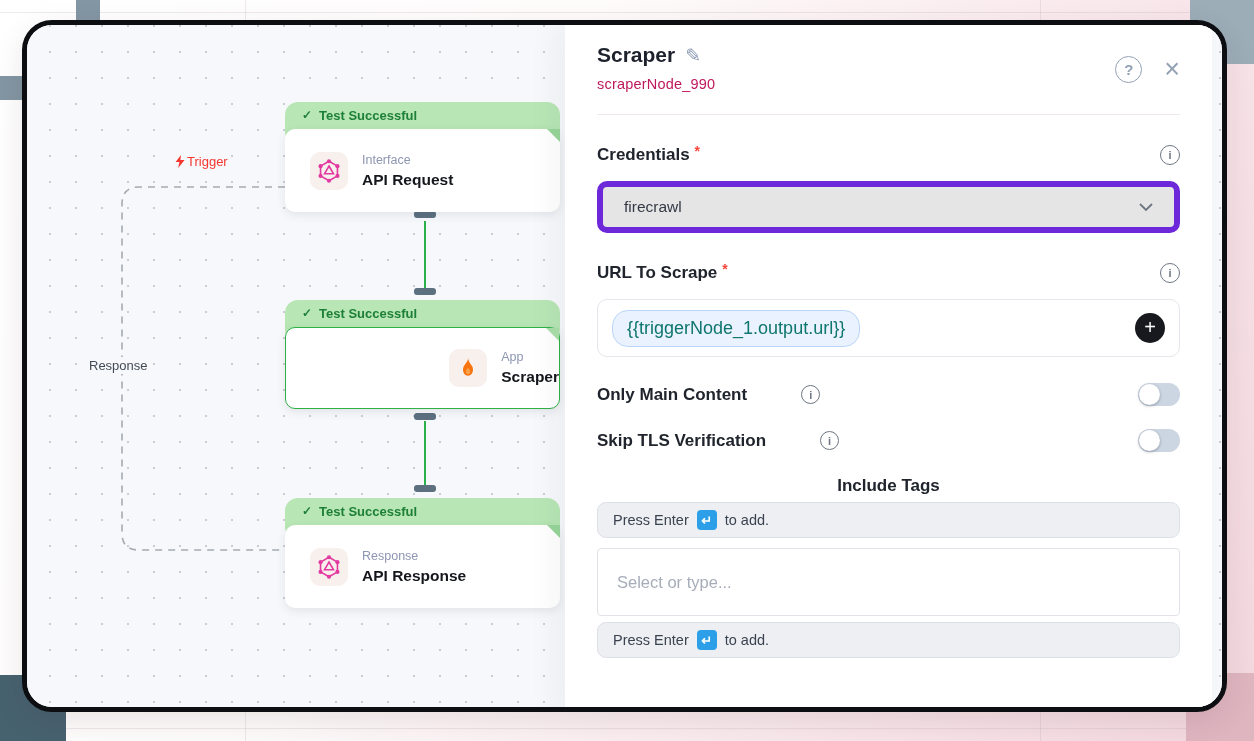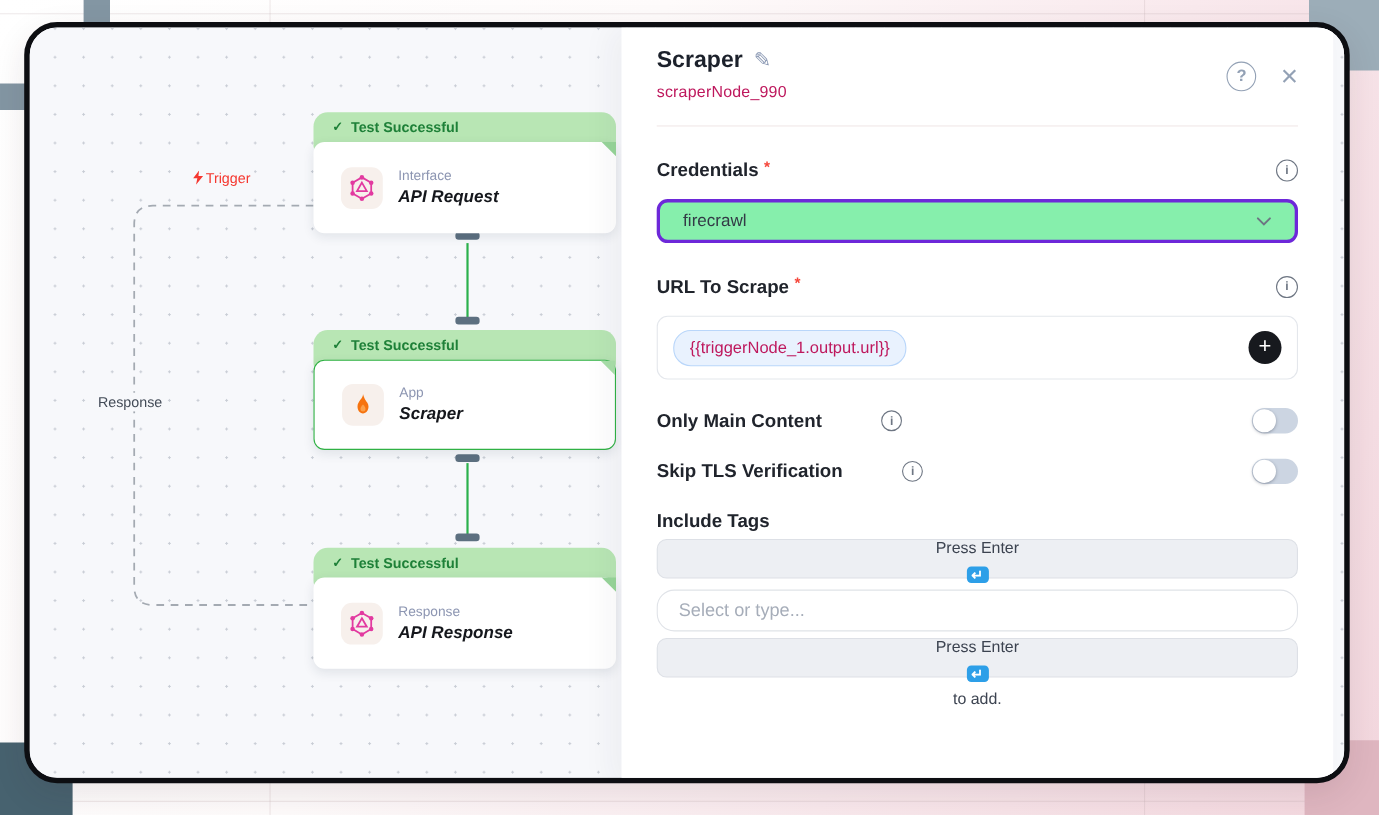--- a/index.html
+++ b/index.html
@@ -49,28 +49,28 @@
     height:40px; margin-bottom:-13px; border-radius:13px 13px 10px 10px;
     background:#b8e6b4; color:#1e8038; font-size:13px; font-weight:600;
     display:flex; align-items:flex-start; padding:6px 0 0 17px; gap:7px;
   }
   .node-banner .check { font-size:12px; font-weight:700; }
   .node-card {
     position:relative; background:#ffffff; border-radius:10px; height:83px;
     display:flex; align-items:center; padding-left:25px; gap:14px;
     box-shadow:0 3px 10px rgba(30,45,70,.10);
   }
-  .node-2 .node-card { border:1.5px solid #2fb144; height:82px; }
+  .node-2 .node-card { border:1.5px solid #2fb144; height:82px;justify-content:flex-end; }
   .fold { position:absolute; top:0; right:0; width:0; height:0;
     border-top:13px solid #97d599; border-left:13px solid rgba(0,0,0,0); }
   .node-2 .fold { border-top-color:#a9dfa9; }
   .icon-box { width:38px; height:38px; border-radius:10px; background:#f7f0ec;
     display:flex; align-items:center; justify-content:center; flex:0 0 auto; }
   .node-kind { font-size:12.5px; color:#8d96b2; margin-bottom:4px; }
-  .node-name { font-size:15.5px; font-weight:700; color:#15171c;font-style:italic; }
+  .node-name { font-size:15.5px; font-weight:700; color:#15171c; }
 
   
   .panel {
     position:absolute; left:538px; top:0; width:647px; height:692px; background:#ffffff;
     box-shadow:-10px 0 28px rgba(40,40,60,.05);
     padding:18px 32px 0 32px;
   }
   .panel-header { display:flex; justify-content:space-between; border-bottom:1px solid #f1e8e8; padding-bottom:22px; }
   .panel-title-row { display:flex; align-items:center; gap:10px; }
   .panel-title { font-size:21px; font-weight:700; color:#1c212b; }
@@ -83,53 +83,53 @@
 
   .field-label-row { display:flex; align-items:center; margin-top:30px;justify-content:center; }
   .field-label { font-size:17px; font-weight:600; color:#20242c; }
   .req-star { color:#f5463a; font-size:14px; margin-left:5px; transform:translateY(-4px); font-weight:700; }
   .info-icon { margin-left:auto; width:20px; height:20px; border:1.5px solid #6e7683; border-radius:50%;
     color:#6e7683; font-size:11px; font-weight:700; font-style:normal;
     display:flex; align-items:center; justify-content:center; cursor:pointer; flex:0 0 auto; }
   .info-inline { margin-left:10px; width:19px; height:19px; }
 
   .select-box {
-    margin-top:16px; height:40px; border:3px solid #6d28d9; border-radius:10px; background:#86efac;
+    margin-top:16px; height:52px; border:6px solid #6d28d9; border-radius:10px; background:#e5e5e5;
     display:flex; align-items:center; padding:0 21px; cursor:pointer;
   }
   .select-value { font-size:15.5px; color:#333a46; }
   .chevron { margin-left:auto; }
 
   .url-box {
     margin-top:16px; height:58px; border:1px solid #e4e7ec; border-radius:10px; background:#ffffff;
     display:flex; align-items:center; padding:0 14px;
   }
   .chip {
-    background:#e9f2fe; border:1px solid #b9d6fa; color:#be185d;
-    font-size:15px; border-radius:16px; padding:7px 14px; cursor:pointer;
+    background:#e9f2fe; border:1px solid #b9d6fa; color:#0f766e;
+    font-size:18px; border-radius:16px; padding:7px 14px; cursor:pointer;
   }
   .plus-btn { margin-left:auto; width:30px; height:30px; border-radius:50%; background:#17191e; border:none;
     color:#ffffff; font-size:20px; line-height:26px; font-weight:400; cursor:pointer;
     display:flex; align-items:center; justify-content:center; padding-bottom:2px; }
 
   .toggle-row { display:flex; align-items:center; margin-top:26px;gap:44px; }
   .toggle-row .field-label { font-weight:600; }
   .toggle { margin-left:auto; width:42px; height:23px; border-radius:12px; background:#ccd5e2; position:relative; cursor:pointer; }
   .toggle .knob { position:absolute; left:1px; top:1px; width:21px; height:21px; border-radius:50%;
     background:#ffffff; box-shadow:0 1px 3px rgba(20,30,50,.35); }
 
-  .tags-label { margin-top:24px; font-size:17px; font-weight:600; color:#20242c; }
+  .tags-label { margin-top:24px; font-size:17px; font-weight:600; color:#20242c;text-align:center; }
   .hint-bar {
     margin-top:6px; height:36px; background:#edeff3; border:1px solid #dde0e6; border-radius:9px;
-    display:flex; align-items:center; gap:8px; padding:0 15px; font-size:14.5px; color:#3c4350;flex-direction:column;
+    display:flex; align-items:center; gap:8px; padding:0 15px; font-size:14.5px; color:#3c4350;
   }
   .enter-key { width:20px; height:20px; background:#2d9fe8; border-radius:4px; color:#ffffff;
     font-size:13px; font-weight:700; display:flex; align-items:center; justify-content:center; }
   .tag-input {
-    margin-top:10px; width:100%; height:38px; border:1px solid #e0e3e8; border-radius:16px;
+    margin-top:10px; width:100%; height:68px; border:1px solid #e0e3e8; border-radius:4px;
     padding:0 19px; font-size:16.5px; color:#333a46; background:#fff; outline:none;
     font-family:"Liberation Sans", sans-serif;
   }
   .tag-input::placeholder { color:#a6adb9; }
 </style>
 </head>
 <body>
 
 <div class="bg-vline" style="left:245px"></div>
 <div class="bg-vline" style="left:1040px"></div>

